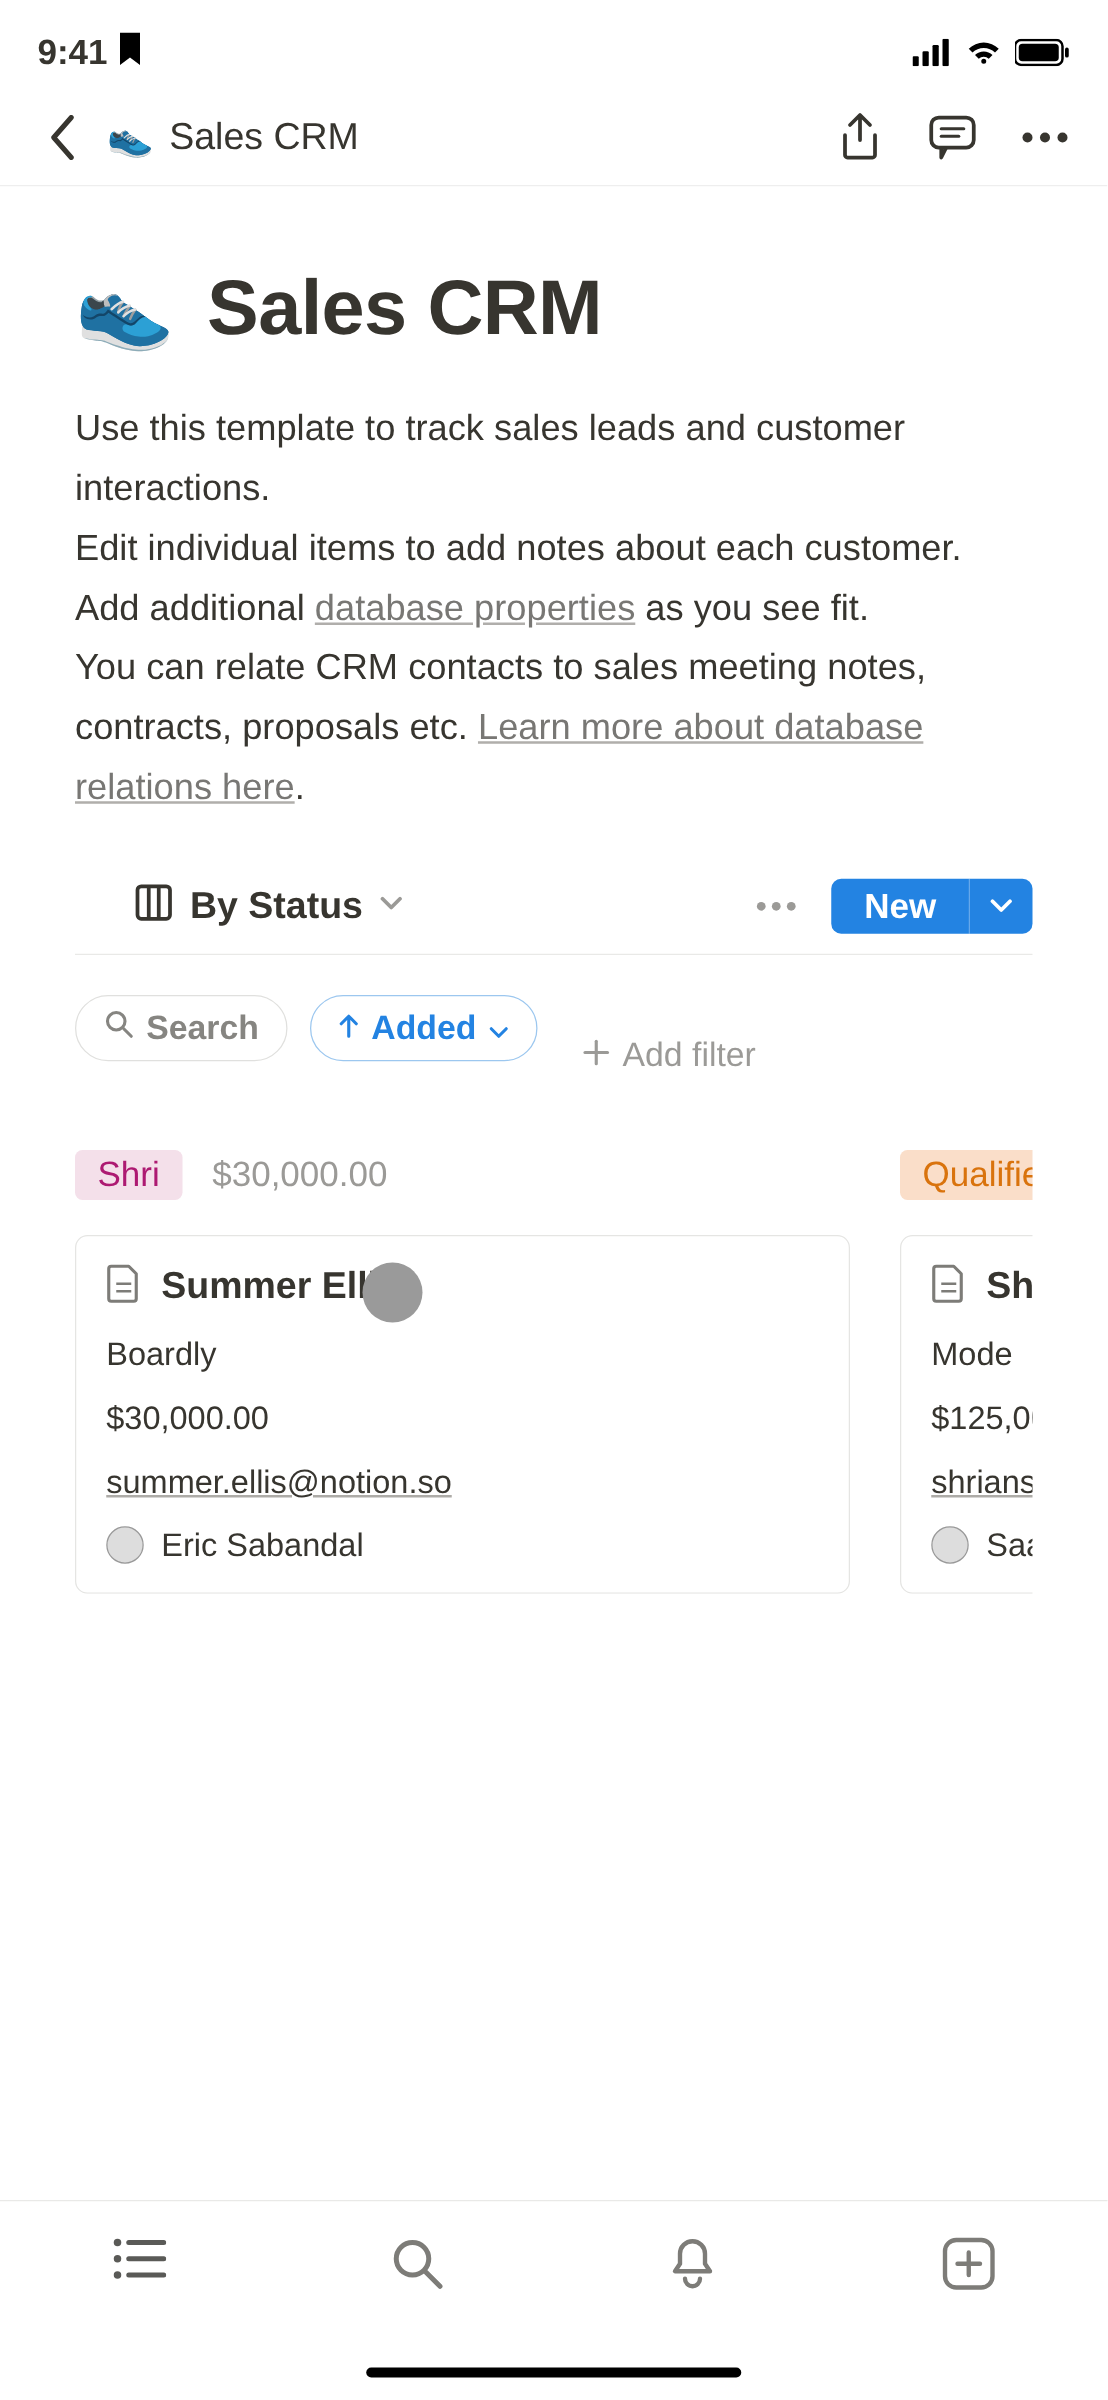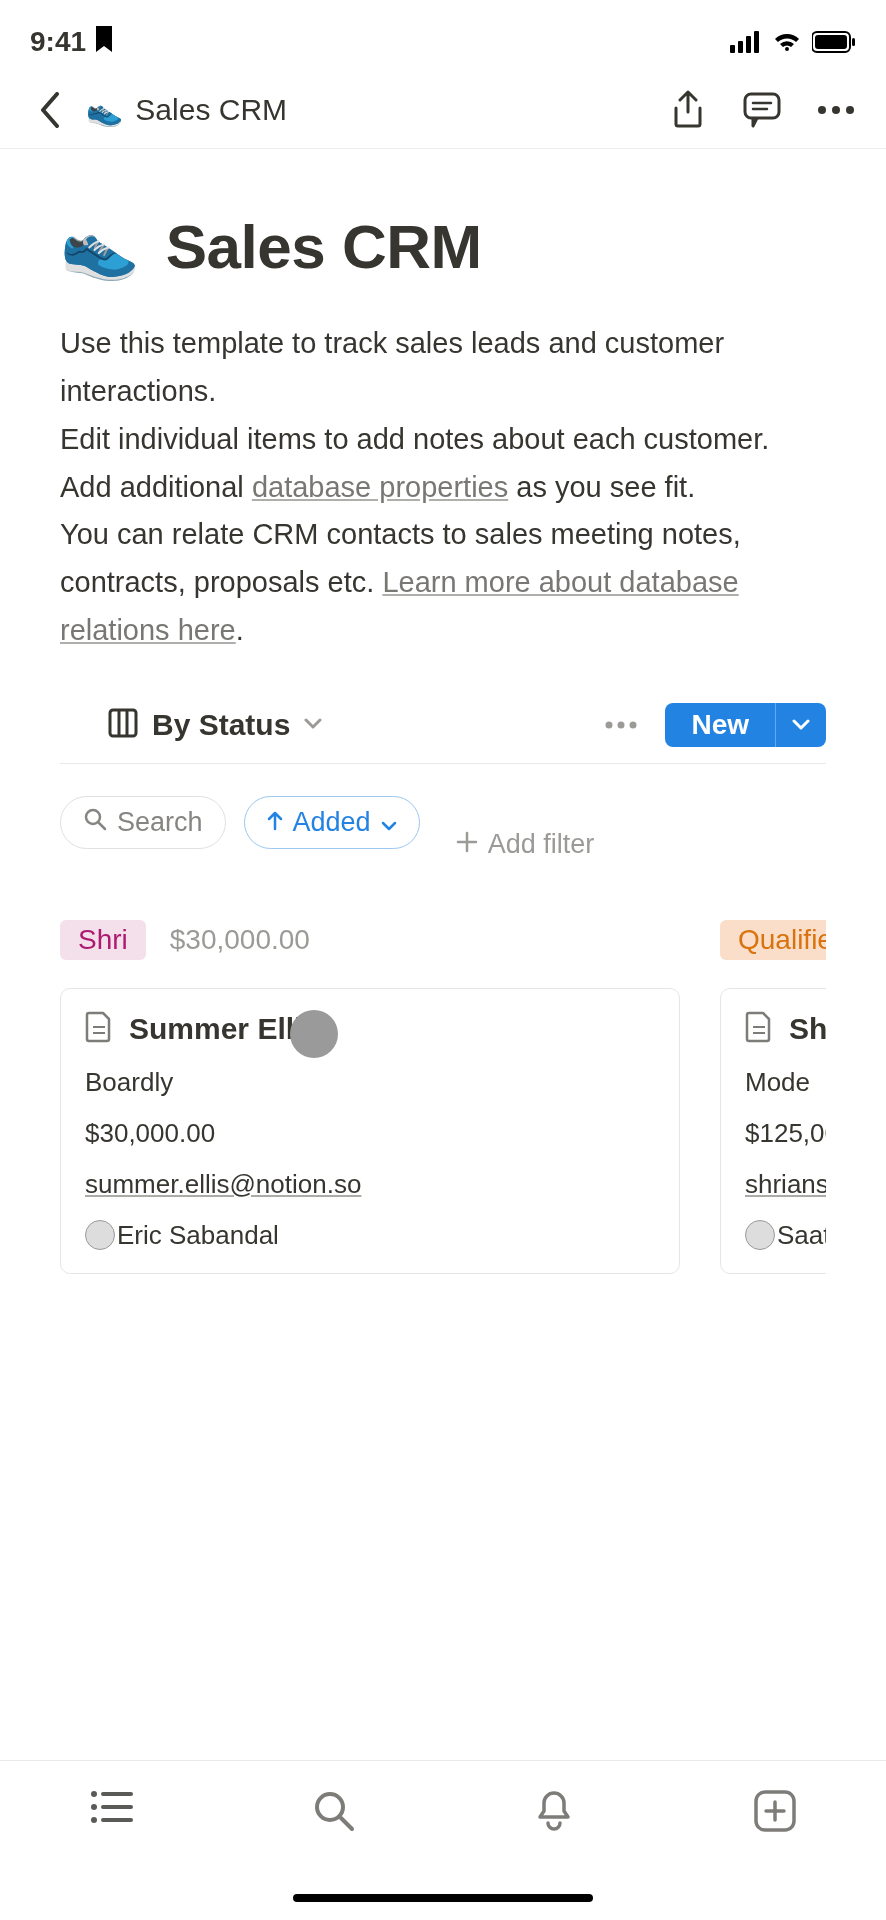--- a/index.html
+++ b/index.html
@@ -38,39 +38,39 @@
   .viewbar { display: flex; align-items: center; justify-content: space-between; margin-top: 48px; border-bottom: 1px solid #e9e9e7; padding-bottom: 16px; }
   .viewbar-left { display: flex; align-items: center; gap: 14px; margin-left: 48px; }
   .view-name { font-size: 30px; font-weight: 700; color: #37352f; }
   .viewbar-right { display: flex; align-items: center; gap: 24px; }
   .new-btn { background: #2383e2; color: #fff; font-size: 28px; font-weight: 600; border-radius: 8px; display: flex; align-items: center; height: 44px; }
   .new-btn-label { padding: 0 26px; }
   .new-btn-drop { border-left: 1px solid rgba(255,255,255,0.3); height: 100%; display:flex; align-items:center; padding: 0 16px; }
   
   
   .filterrow { display: flex; align-items: center; gap: 18px; padding: 22px 0 0; }
-  .pill { display: inline-flex; align-items: center; gap: 10px; border: 1px solid #e0e0de; border-radius: 30px; padding: 10px 22px; font-size: 27px; color: #868581; }
+  .pill { display: inline-flex; align-items: center; gap: 10px; border: 1px solid #e0e0de; border-radius: 30px; padding: 10px 22px; font-size: 27px; color: #868581; font-weight: bold; }
   .pill.blue { border-color: #9cc7ef; color: #2383e2; }
   .addfilter { display: inline-flex; align-items: center; gap: 10px; font-size: 27px; color: #9b9a97; padding-left: 18px; margin-top: 43px; }
 
   
   .board { display: flex; gap: 40px; margin-top: 60px; overflow: hidden; }
   .column { flex: 0 0 620px; }
   .column.second { flex: 0 0 300px; }
   .col-head { display: flex; align-items: center; gap: 24px; margin-bottom: 28px; }
   .tag { display:inline-block; padding: 4px 18px; border-radius: 6px; font-size: 28px; font-weight: 500; }
   .tag.lead { background: #f4e0ea; color: #ad1a72; }
   .tag.qualified { background: #fadec9; color: #d9730d; }
   .col-sum { font-size: 28px; color: #9b9a97; }
   .card { border: 1px solid #e5e5e3; border-radius: 10px; padding: 22px 24px; display: flex; flex-direction: column; gap: 20px; background:#fff; }
   .card-title-row { display:flex; align-items:center; gap: 16px; }
   .card-title { font-size: 30px; font-weight: 700; color: #37352f; }
   .card-field { font-size: 26px; color: #37352f; }
   .card-email { font-size: 26px; color: #37352f; text-decoration: underline; text-decoration-color: #adaba7; }
-  .card-person { display:flex; align-items:center; gap: 2px; font-size: 26px; color:#37352f; }
+  .card-person { display:flex; align-items:center; gap: 14px; font-size: 26px; color:#37352f; }
   .avatar { width: 30px; height: 30px; border-radius: 50%; background: #ddd; border:1px solid #999; display:inline-block; }
   
   
   .tabbar { position: absolute; bottom: 0; left: 0; right: 0; height: 160px; border-top: 1px solid #e9e9e7; display: flex; align-items: flex-start; justify-content: space-around; padding-top: 28px; background:#fff; }
   .tab-icon { color: #7d7c78; }
   .home-indicator { position:absolute; bottom: 18px; left: 50%; transform: translateX(-50%); width: 300px; height: 8px; border-radius: 4px; background: #000; }
 </style>
 </head>
 <body>
 

